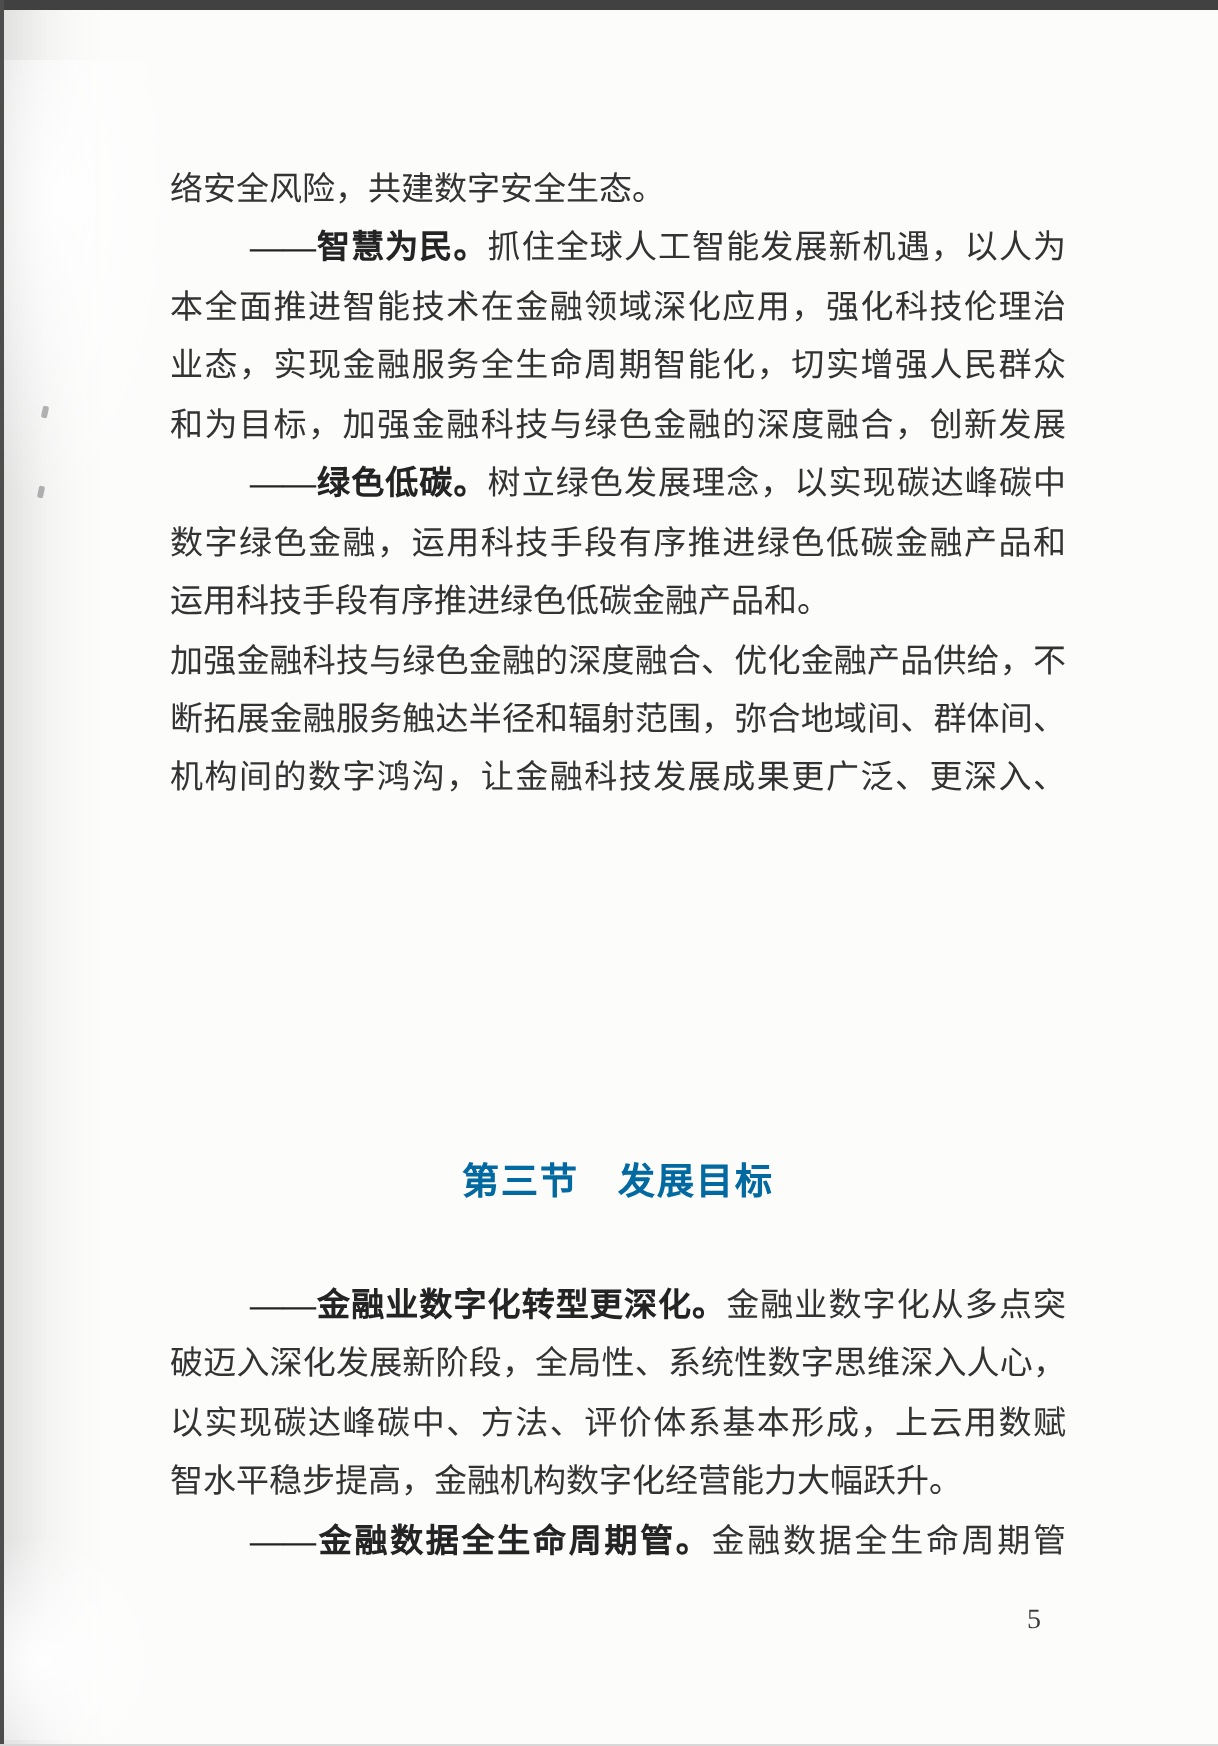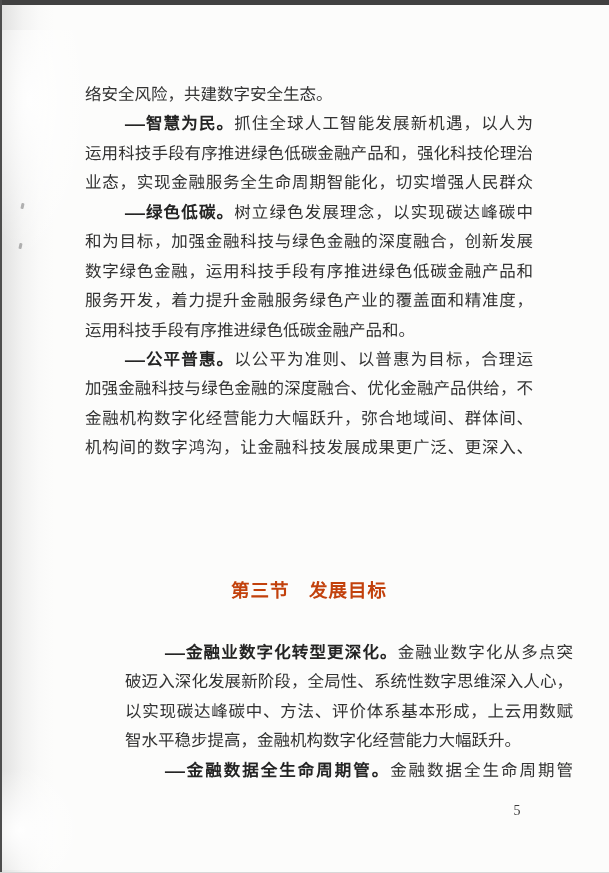--- a/index.html
+++ b/index.html
@@ -65,46 +65,45 @@
 
   
   .text-block {
     position: absolute;
     left: 85px;
     width: 448px;
     color: #333333;
     font-size: 16.5px;
   }
   #block-top    { top: 80px; }
-  #block-bottom { top: 638px; margin-left: 40px; }
+  #block-bottom { top: 638px; }
   .line {
     height: 29.45px;
     line-height: 29.45px;
   }
   .line.justify {
     text-align: justify;
     text-align-last: justify;
   }
   .line.indent {
     padding-left: 40px;
     box-sizing: border-box;
   }
   .lead {
     font-weight: bold;
     color: #242424;
-    font-family: Liberation Mono, monospace;
   }
   .section-heading {
     position: absolute;
     left: 85px; top: 576px;
     width: 448px;
     text-align: center;
     font-size: 18.5px;
     font-weight: bold;
-    color: #c2410c;
+    color: #0369a1;
     letter-spacing: 1px;
   }
   .page-number {
     position: absolute;
     left: 504px; top: 803px;
     width: 26px;
     text-align: center;
     font-size: 14px;
     color: #3d3d3d;
   }
@@ -119,30 +118,28 @@
   <div class="spine-blotch-top"></div>
   <div class="spine-blotch-bottom"></div>
   <div class="edge-left"></div>
   <div class="edge-bottom"></div>
   <div class="speck speck-1"></div>
   <div class="speck speck-2"></div>
 
   <div class="text-block" id="block-top">
       <div class="line">络安全风险，共建数字安全生态。</div>
       <div class="line indent justify"><span class="lead">——智慧为民。</span>抓住全球人工智能发展新机遇，以人为</div>
-      <div class="line justify">运用科技手段有序推进绿色低碳金融产品和，强化科技伦理治</div>
+      <div class="line justify">本全面推进智能技术在金融领域深化应用，强化科技伦理治</div>
       <div class="line justify">业态，实现金融服务全生命周期智能化，切实增强人民群众</div>
+      <div class="line justify">和为目标，加强金融科技与绿色金融的深度融合，创新发展</div>
       <div class="line indent justify"><span class="lead">——绿色低碳。</span>树立绿色发展理念，以实现碳达峰碳中</div>
-      <div class="line justify">和为目标，加强金融科技与绿色金融的深度融合，创新发展</div>
       <div class="line justify">数字绿色金融，运用科技手段有序推进绿色低碳金融产品和</div>
-      <div class="line justify">服务开发，着力提升金融服务绿色产业的覆盖面和精准度，</div>
       <div class="line">运用科技手段有序推进绿色低碳金融产品和。</div>
-      <div class="line indent justify"><span class="lead">——公平普惠。</span>以公平为准则、以普惠为目标，合理运</div>
       <div class="line justify">加强金融科技与绿色金融的深度融合、优化金融产品供给，不</div>
-      <div class="line justify">金融机构数字化经营能力大幅跃升，弥合地域间、群体间、</div>
+      <div class="line justify">断拓展金融服务触达半径和辐射范围，弥合地域间、群体间、</div>
       <div class="line justify">机构间的数字鸿沟，让金融科技发展成果更广泛、更深入、</div>
     </div>
 
   <div class="section-heading">第三节　发展目标</div>
 
   <div class="text-block" id="block-bottom">
       <div class="line indent justify"><span class="lead">——金融业数字化转型更深化。</span>金融业数字化从多点突</div>
       <div class="line justify">破迈入深化发展新阶段，全局性、系统性数字思维深入人心，</div>
       <div class="line justify">以实现碳达峰碳中、方法、评价体系基本形成，上云用数赋</div>
       <div class="line">智水平稳步提高，金融机构数字化经营能力大幅跃升。</div>

